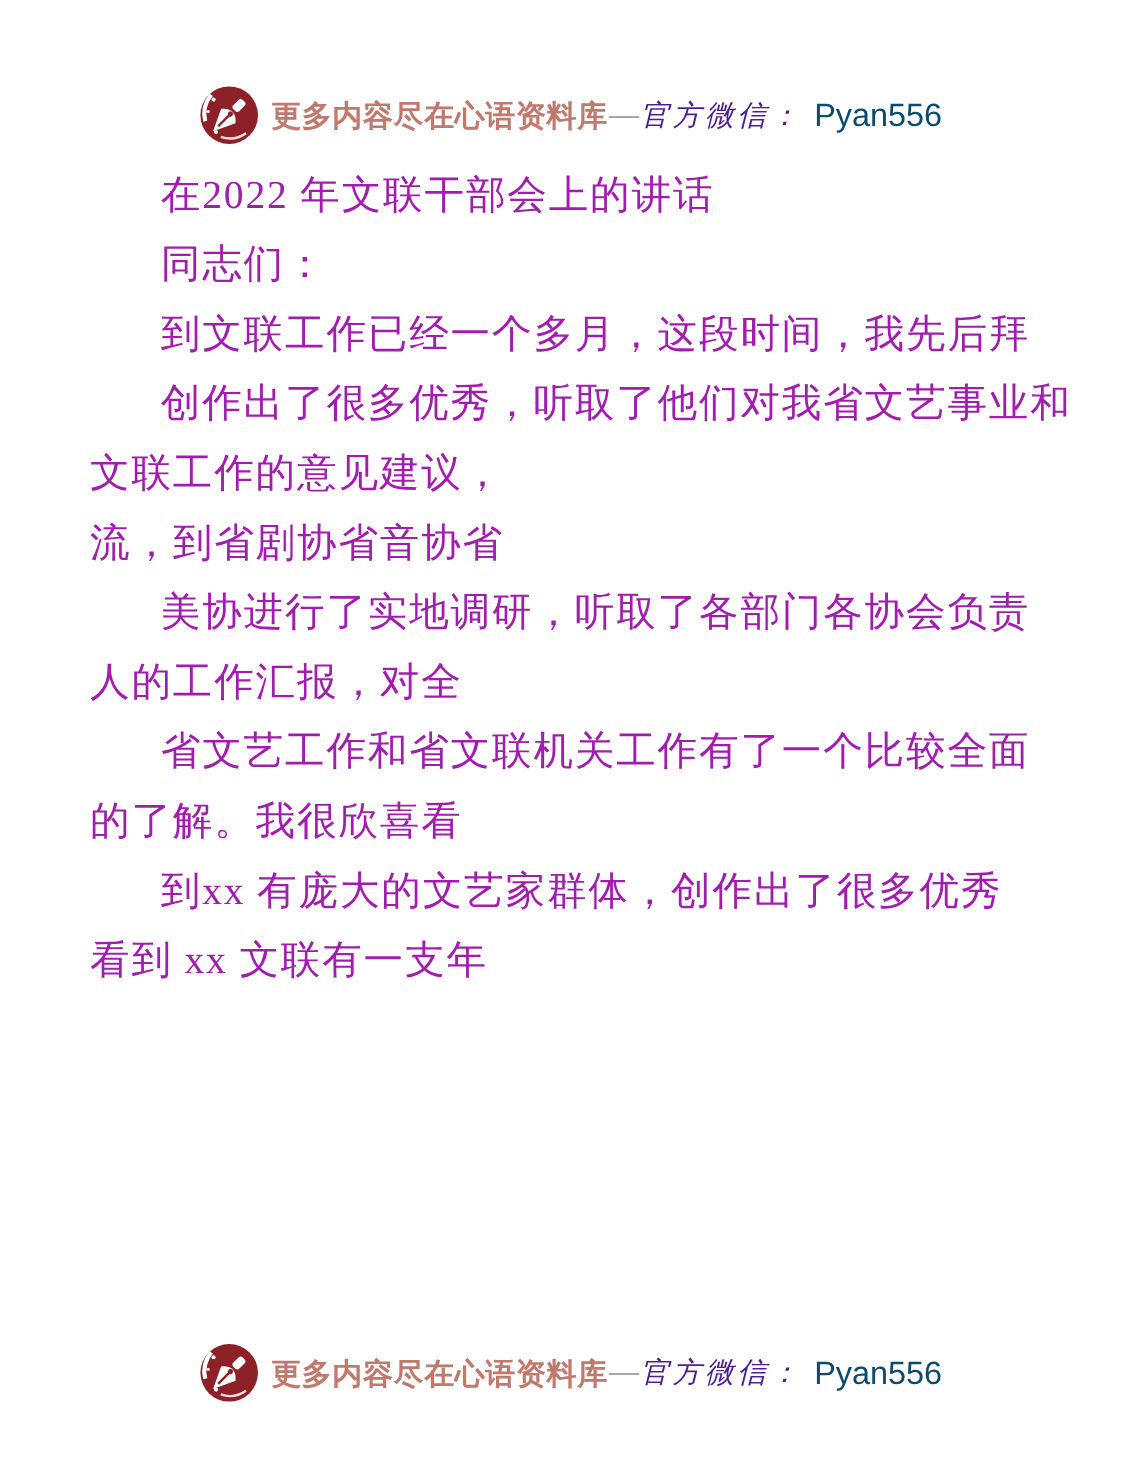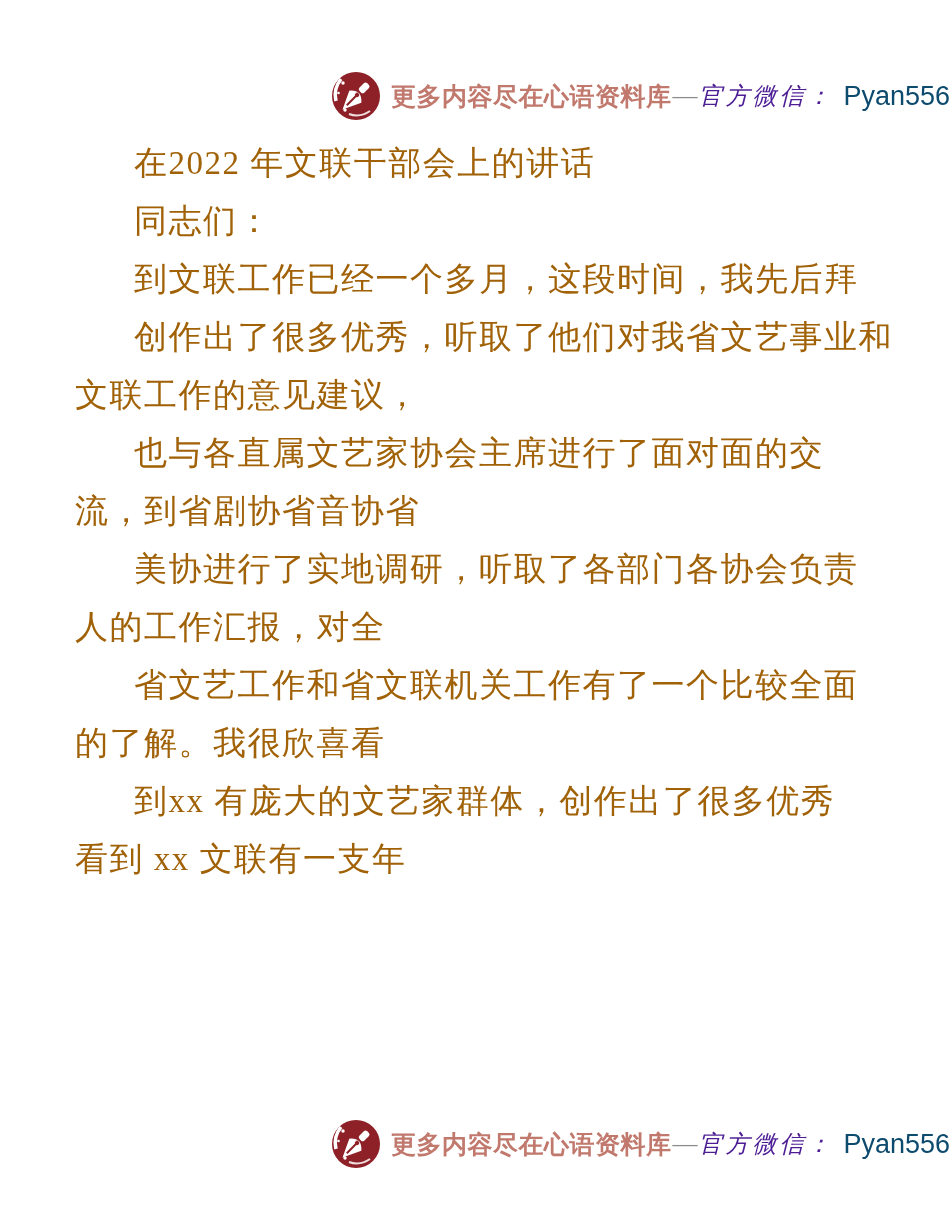--- a/index.html
+++ b/index.html
@@ -15,21 +15,21 @@
     overflow: hidden;
     font-family: "Liberation Serif", serif;
   }
   
   .watermark {
     position: absolute;
     left: 0;
     right: 0;
     display: flex;
     align-items: center;
-    justify-content: flex-end;
+    justify-content: center;
     white-space: nowrap;
   }
   .watermark.header { top: 70px; }
   .watermark.footer { top: 1118px; }
   .wm-logo {
     width: 52px;
     height: 52px;
     margin-right: 9px;
     flex: 0 0 auto;
     display: inline-block;
@@ -61,21 +61,21 @@
   }
   
   .content {
     position: absolute;
     left: 75px;
     top: 134px;
     width: 800px;
     font-size: 33px;
     line-height: 58px;
     letter-spacing: 1.5px;
-    color: #a16207;
+    color: #a21caf;
     font-family: "Liberation Serif", serif;
   }
   .line {
     height: 58px;
     white-space: nowrap;
   }
   .line.indent {
     text-indent: 59px;
   }
 </style>
@@ -106,21 +106,20 @@
     <span class="wm-channel-label">官方微信：</span>
     <span class="wm-channel-value">Pyan556</span>
   </div>
 
   <div class="content">
     <div class="line indent">在2022 年文联干部会上的讲话</div>
     <div class="line indent">同志们：</div>
     <div class="line indent">到文联工作已经一个多月，这段时间，我先后拜</div>
     <div class="line indent">创作出了很多优秀，听取了他们对我省文艺事业和</div>
     <div class="line">文联工作的意见建议，</div>
-    <div class="line indent">也与各直属文艺家协会主席进行了面对面的交</div>
     <div class="line">流，到省剧协省音协省</div>
     <div class="line indent">美协进行了实地调研，听取了各部门各协会负责</div>
     <div class="line">人的工作汇报，对全</div>
     <div class="line indent">省文艺工作和省文联机关工作有了一个比较全面</div>
     <div class="line">的了解。我很欣喜看</div>
     <div class="line indent">到xx 有庞大的文艺家群体，创作出了很多优秀</div>
     <div class="line">看到 xx 文联有一支年</div>
   </div>
 
   <div class="watermark footer">

